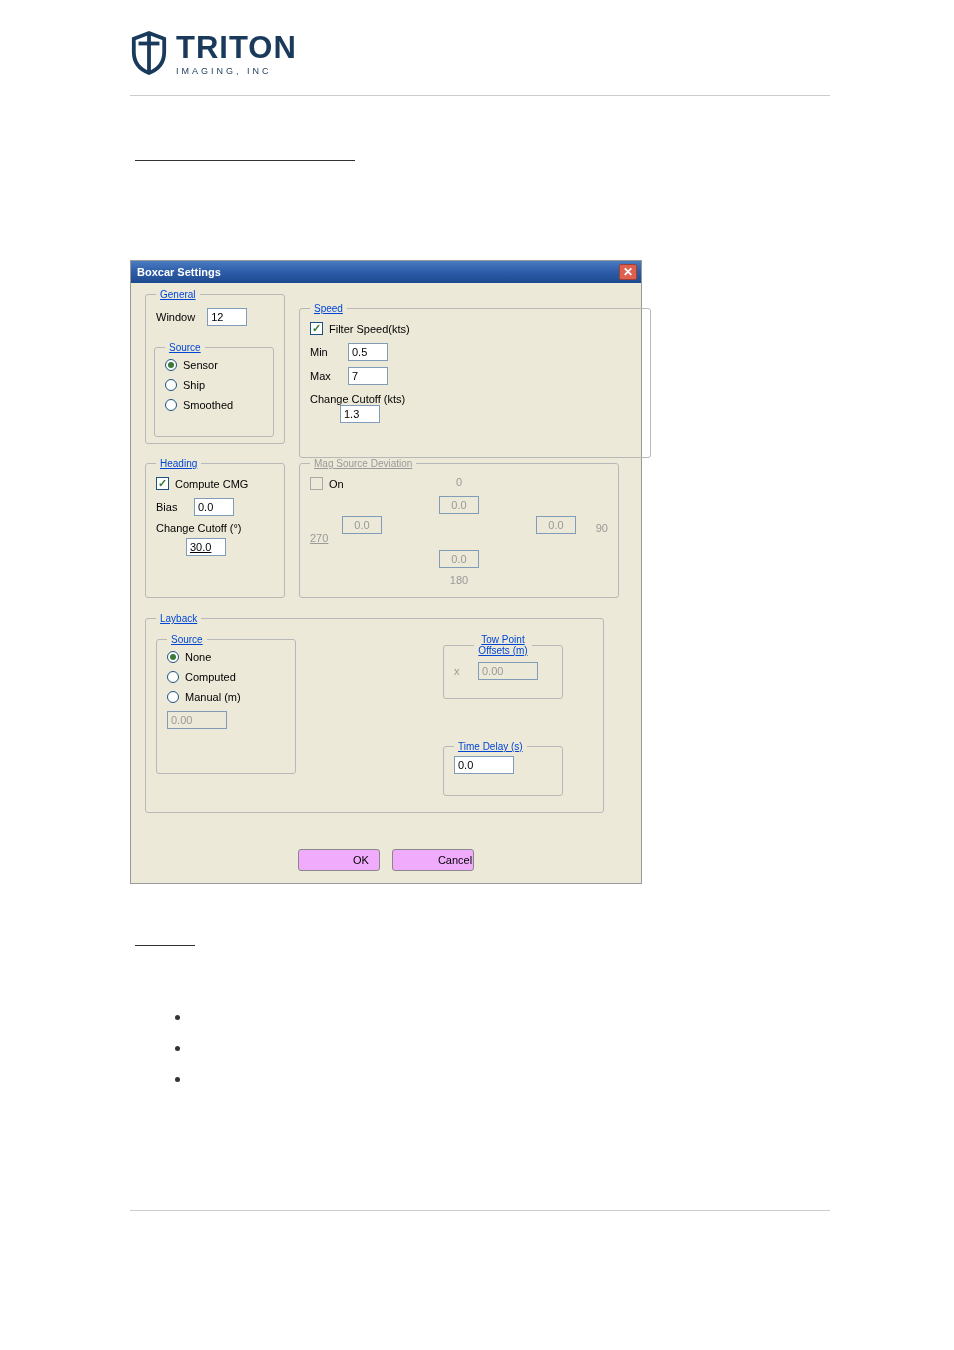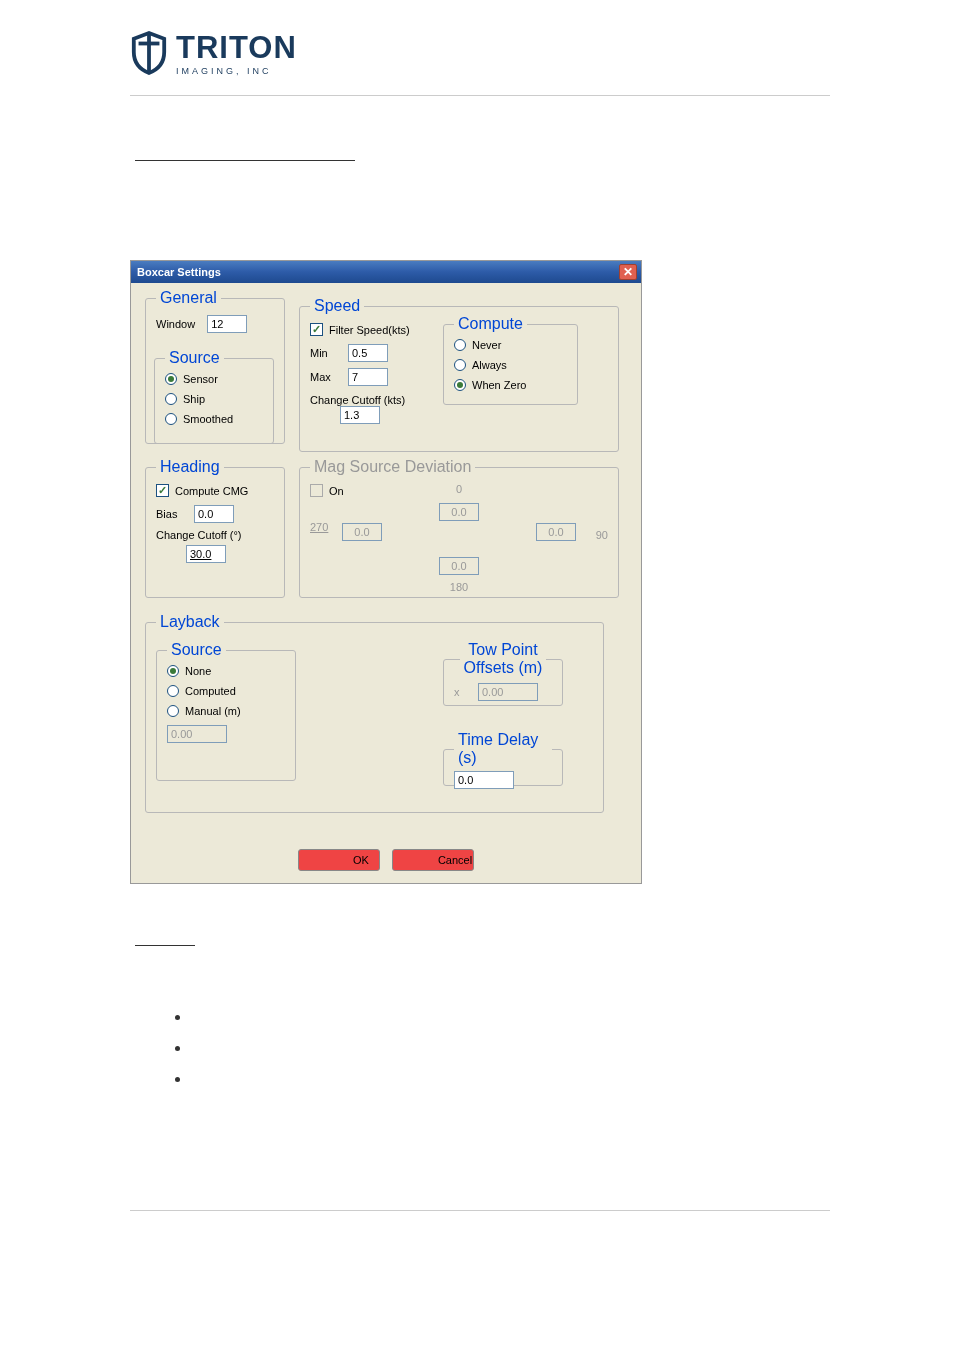--- a/index.html
+++ b/index.html
@@ -15,66 +15,66 @@
     
     .section-underline { position: absolute; left: 135px; top: 160px; width: 220px; height: 1px; background: #333; }
     
     .dialog { position: absolute; left: 130px; top: 260px; width: 512px; background: #ece9d8; border: 1px solid #999; }
     .titlebar { height: 22px; background: linear-gradient(to bottom, #4a7cc0 0%, #2d5ba8 50%, #1e4a8f 100%); color: #fff; display: flex; align-items: center; justify-content: space-between; padding: 0 4px 0 6px; font-weight: bold; }
     .titlebar .close { width: 18px; height: 16px; background: #e06050; border: 1px solid #a04030; color: #fff; display: flex; align-items: center; justify-content: center; font-size: 12px; line-height: 1; cursor: pointer; border-radius: 2px; }
     
     .dialog-body { padding: 8px; position: relative; height: 600px; }
     
     fieldset { border: 1px solid #b8b8b8; border-radius: 3px; padding: 8px 10px 10px 10px; margin: 0; position: absolute; }
-    legend { color: #0046d5; padding: 0 4px; font-size: 16px; }
+    legend { color: #0046d5; padding: 0 4px; font-size: 10px; text-decoration: underline; }
     legend.disabled { color: #999; }
     
     .fs-general { left: 14px; top: 6px; width: 140px; height: 155px; }
     .fs-source-inner { left: 8px; top: 42px; width: 120px; height: 95px; padding-top: 6px; }
     
-    .fs-speed { left: 168px; top: 14px; width: 320px; height: 155px; }
+    .fs-speed { left: 168px; top: 20px; width: 352px; height: 155px; }
     .fs-compute { position: absolute; right: 40px; top: 0px; width: 135px; height: 90px; padding-top: 6px; }
     
     .fs-heading { left: 14px; top: 175px; width: 140px; height: 140px; }
     .fs-mag { left: 168px; top: 175px; width: 320px; height: 140px; }
     
     .fs-layback { left: 14px; top: 330px; width: 459px; height: 200px; }
     .fs-lb-source { position: absolute; left: 10px; top: 10px; width: 140px; height: 140px; padding-top: 6px;}
     .fs-towpoint { position: absolute; right: 40px; top: 10px; width: 120px; height: 65px; padding-top: 2px;}
     .fs-towpoint legend { text-align: center; }
-    .fs-timedelay { position: absolute; right: 40px; top: 100px; width: 120px; height: 55px; padding-top: 4px; margin-left: 43px;}
+    .fs-timedelay { position: absolute; right: 40px; top: 117px; width: 120px; height: 55px; padding-top: 4px; margin-left: 43px;}
     
     .row { display: flex; align-items: center; gap: 12px; margin-bottom: 6px; }
     label.lbl { font-size: 11px; color: #000; }
     label.lbl.disabled { color: #999; }
     input[type="text"].inp { border: 1px solid #7f9db9; padding: 1px 3px; font-size: 11px; width: 40px; background: #fff; height: 18px; }
     input[type="text"].inp.disabled { background: #ece9d8; color: #999; }
     input[type="text"].inp.med { width: 60px; }
     
     .radio { width: 12px; height: 12px; border-radius: 50%; border: 1px solid #1c5180; background: #fff; display: inline-flex; align-items: center; justify-content: center; cursor: pointer; }
     .radio.sel::after { content: ""; width: 6px; height: 6px; border-radius: 50%; background: #3a7a3a; }
     .radio-lbl { display: flex; align-items: center; gap: 6px; font-size: 11px; margin-bottom: 8px; cursor: pointer; }
     
     .chk { width: 13px; height: 13px; border: 1px solid #1c5180; background: #fff; display: inline-flex; align-items: center; justify-content: center; cursor: pointer; }
     .chk.sel::after { content: "✓"; font-size: 11px; color: #3a7a3a; font-weight: bold; line-height: 1; }
     .chk.disabled { background: #ece9d8; border-color: #aaa; }
     .chk-lbl { display: flex; align-items: center; gap: 6px; font-size: 11px; margin-bottom: 8px; cursor: pointer; }
     
     .mag-grid { position: relative; width: 100%; height: 110px; color: #999; }
     .mag-grid .top { position: absolute; left: 50%; transform: translateX(-50%); top: 0; }
     .mag-grid .topval { position: absolute; left: 50%; transform: translateX(-50%); top: 20px; }
-    .mag-grid .left { position: absolute; left: 0; top: 38px; text-decoration: underline; }
+    .mag-grid .left { position: absolute; left: 0; top: 56px; text-decoration: underline; }
     .mag-grid .leftval { position: absolute; left: 32px; top: 40px; width: 40px; }
     .mag-grid .right { position: absolute; right: 0; top: 46px; }
     .mag-grid .rightval { position: absolute; right: 32px; top: 40px; width: 40px; }
     .mag-grid .bot { position: absolute; left: 50%; transform: translateX(-50%); bottom: 0; }
     .mag-grid .botval { position: absolute; left: 50%; transform: translateX(-50%); bottom: 18px; }
     
     .btn-row { position: absolute; left: 0; right: 0; bottom: 12px; display: flex; justify-content: center; gap: 12px; }
-    button.btn { width: 82px; height: 22px; background: #ef4444; border: 1px solid #888; border-radius: 3px; font-size: 11px; cursor: pointer; padding-left: 44px; }
+    button.btn { width: 82px; height: 22px; background: #f0abfc; border: 1px solid #888; border-radius: 3px; font-size: 11px; cursor: pointer; padding-left: 44px; }
     
     .text-underline-2 { position: absolute; left: 135px; top: 945px; width: 60px; height: 1px; background: #333; }
     .bullet-list { position: absolute; left: 175px; top: 1015px; }
     .bullet { width: 5px; height: 5px; border-radius: 50%; background: #333; display: block; margin-bottom: 26px; }
     
     .hr-bottom { position: absolute; left: 130px; top: 1210px; width: 700px; height: 1px; background: #ccc; }
   </style>
 </head>
 <body>
 
@@ -135,35 +135,20 @@
           </div>
         <div class="row">
             <label class="lbl" style="width:26px">Max</label>
             <input type="text" class="inp" value="7" style="">
           </div>
         <div style="margin-top:8px"><label class="lbl">Change Cutoff (kts)</label></div>
         <div class="row" style="padding-left:30px;">
             <input type="text" class="inp" value="1.3" style="">
           </div>
       </div>
-      <fieldset class="fs-compute">
-        <legend>Compute</legend>
-        <div class="radio-lbl">
-            <span class="radio"></span>
-            <span>Never</span>
-          </div>
-        <div class="radio-lbl">
-            <span class="radio"></span>
-            <span>Always</span>
-          </div>
-        <div class="radio-lbl">
-            <span class="radio sel"></span>
-            <span>When Zero</span>
-          </div>
-      </fieldset>
     </fieldset>
 
     <fieldset class="fs-heading">
       <legend>Heading</legend>
       <div class="chk-lbl">
           <span class="chk sel"></span>
           <span>Compute CMG</span>
         </div>
       <div class="row">
           <label class="lbl" style="width:26px">Bias</label>

